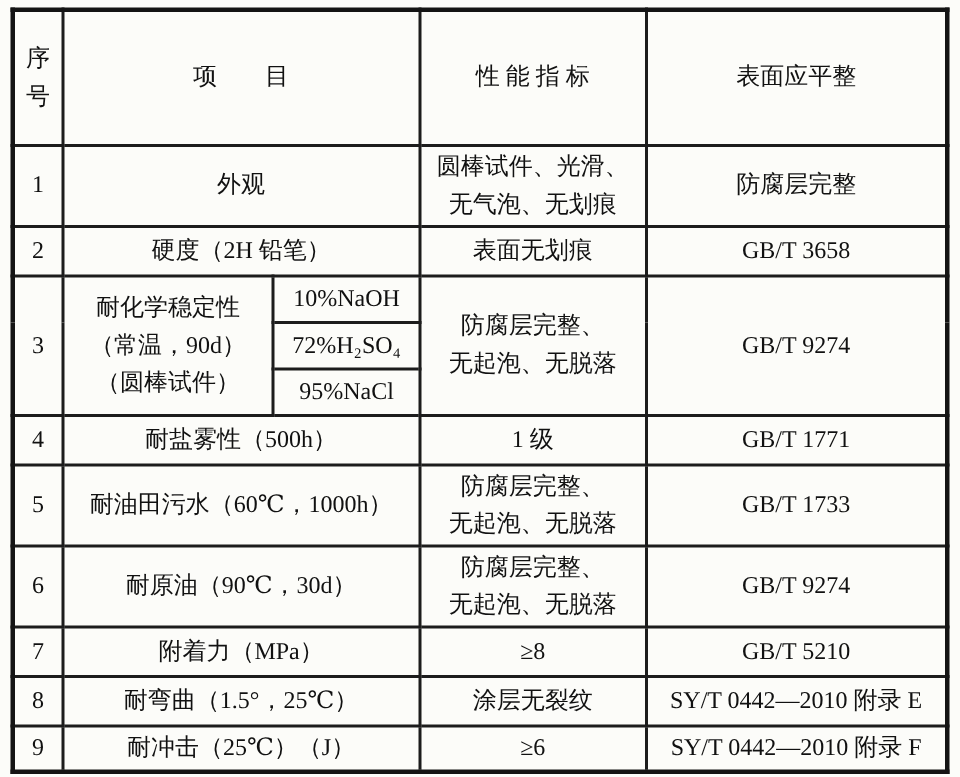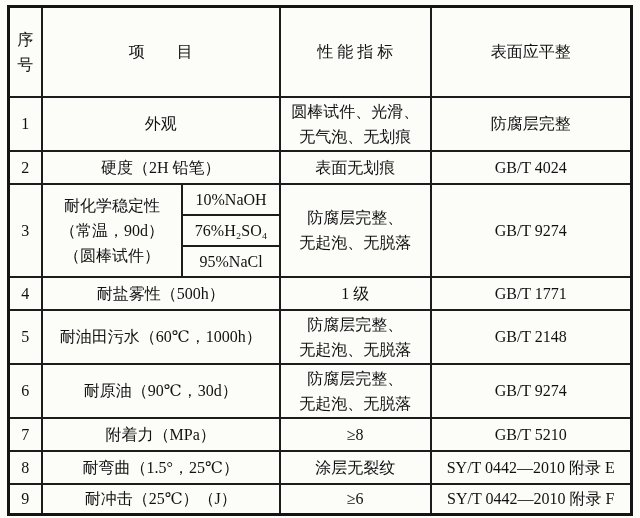--- a/index.html
+++ b/index.html
@@ -82,53 +82,53 @@
         <td colspan="2">外观</td>
         <td>圆棒试件、光滑、
 无气泡、无划痕</td>
         <td>防腐层完整</td>
       </tr>
 
       <tr class="r-1line">
         <td>2</td>
         <td colspan="2">硬度（2H 铅笔）</td>
         <td>表面无划痕</td>
-        <td>GB/T 4024</td>
+        <td>GB/T 3658</td>
       </tr>
 
       <tr class="r-sub">
         <td rowspan="3">3</td>
         <td rowspan="3" class="item-3line">耐化学稳定性
 （常温，90d）
 （圆棒试件）</td>
         <td>10%NaOH</td>
         <td rowspan="3">防腐层完整、
 无起泡、无脱落</td>
         <td rowspan="3">GB/T 9274</td>
       </tr>
       <tr class="r-sub">
-        <td>76%H₂SO₄</td>
+        <td>72%H₂SO₄</td>
       </tr>
       <tr class="r-sub">
         <td>95%NaCl</td>
       </tr>
 
       <tr class="r-1line">
         <td>4</td>
         <td colspan="2">耐盐雾性（500h）</td>
         <td>1 级</td>
         <td>GB/T 1771</td>
       </tr>
 
       <tr class="r-2line">
         <td>5</td>
         <td colspan="2">耐油田污水（60℃，1000h）</td>
         <td>防腐层完整、
 无起泡、无脱落</td>
-        <td>GB/T 2148</td>
+        <td>GB/T 1733</td>
       </tr>
 
       <tr class="r-2line">
         <td>6</td>
         <td colspan="2">耐原油（90℃，30d）</td>
         <td>防腐层完整、
 无起泡、无脱落</td>
         <td>GB/T 9274</td>
       </tr>
 

